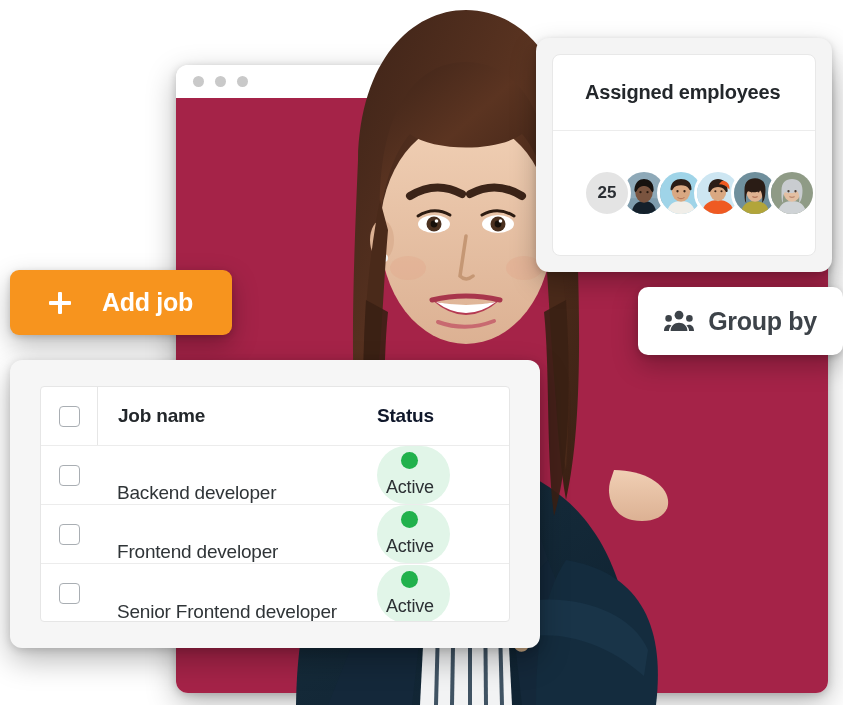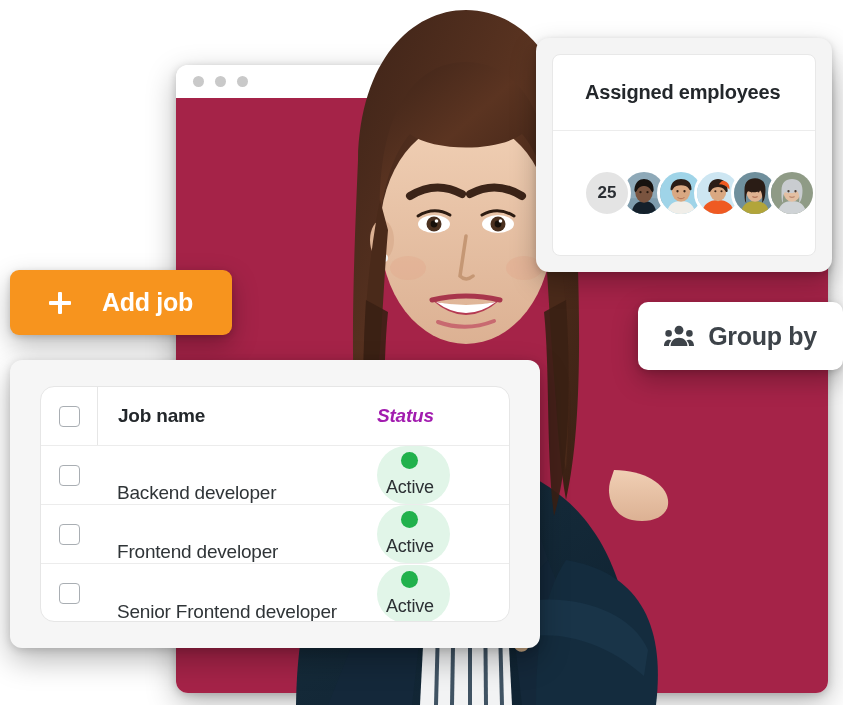--- a/index.html
+++ b/index.html
@@ -177,21 +177,21 @@
     font-size: 25px;
     font-weight: bold;
     color: #ffffff;
     letter-spacing: -0.3px;
   }
 
   
   .group-by-btn {
     position: absolute;
     left: 638px;
-    top: 302px;
+    top: 287px;
     width: 205px;
     height: 68px;
     background: #ffffff;
     border: none;
     border-radius: 10px;
     display: flex;
     align-items: center;
     justify-content: center;
     gap: 14px;
     box-shadow: 0 10px 26px rgba(0,0,0,0.27), 0 2px 6px rgba(0,0,0,0.15);
@@ -217,21 +217,21 @@
     background: #f6f6f6;
     border-radius: 12px;
     box-shadow: 0 12px 30px rgba(0,0,0,0.28), 0 2px 8px rgba(0,0,0,0.15);
     z-index: 8;
     padding: 26px 30px;
     box-sizing: border-box;
   }
   .jobs-table {
     background: #ffffff;
     border: 1px solid #e6e6e6;
-    border-radius: 14px;
+    border-radius: 4px;
     width: 100%;
     height: 100%;
     box-sizing: border-box;
     overflow: hidden;
   }
   .t-row {
     display: flex;
     align-items: center;
     height: 59px;
     box-sizing: border-box;
@@ -276,23 +276,22 @@
   }
   .c-status {
     flex: 0 0 124px;
     padding-right: 8px;
     display: flex;
     align-items: center;
   }
   .t-head .c-status {
     font-size: 19px;
     font-weight: bold;
-    color: #a21caf;
+    color: #0f172a;
     letter-spacing: -0.2px;
-    font-style: italic;
   }
   .badge {
     display: inline-flex;
     align-items: center;
     gap: 8px;
     background: #e1f5e8;
     border-radius: 999px;
     padding: 6px 16px 6px 9px;
     flex-direction: column;
   }

